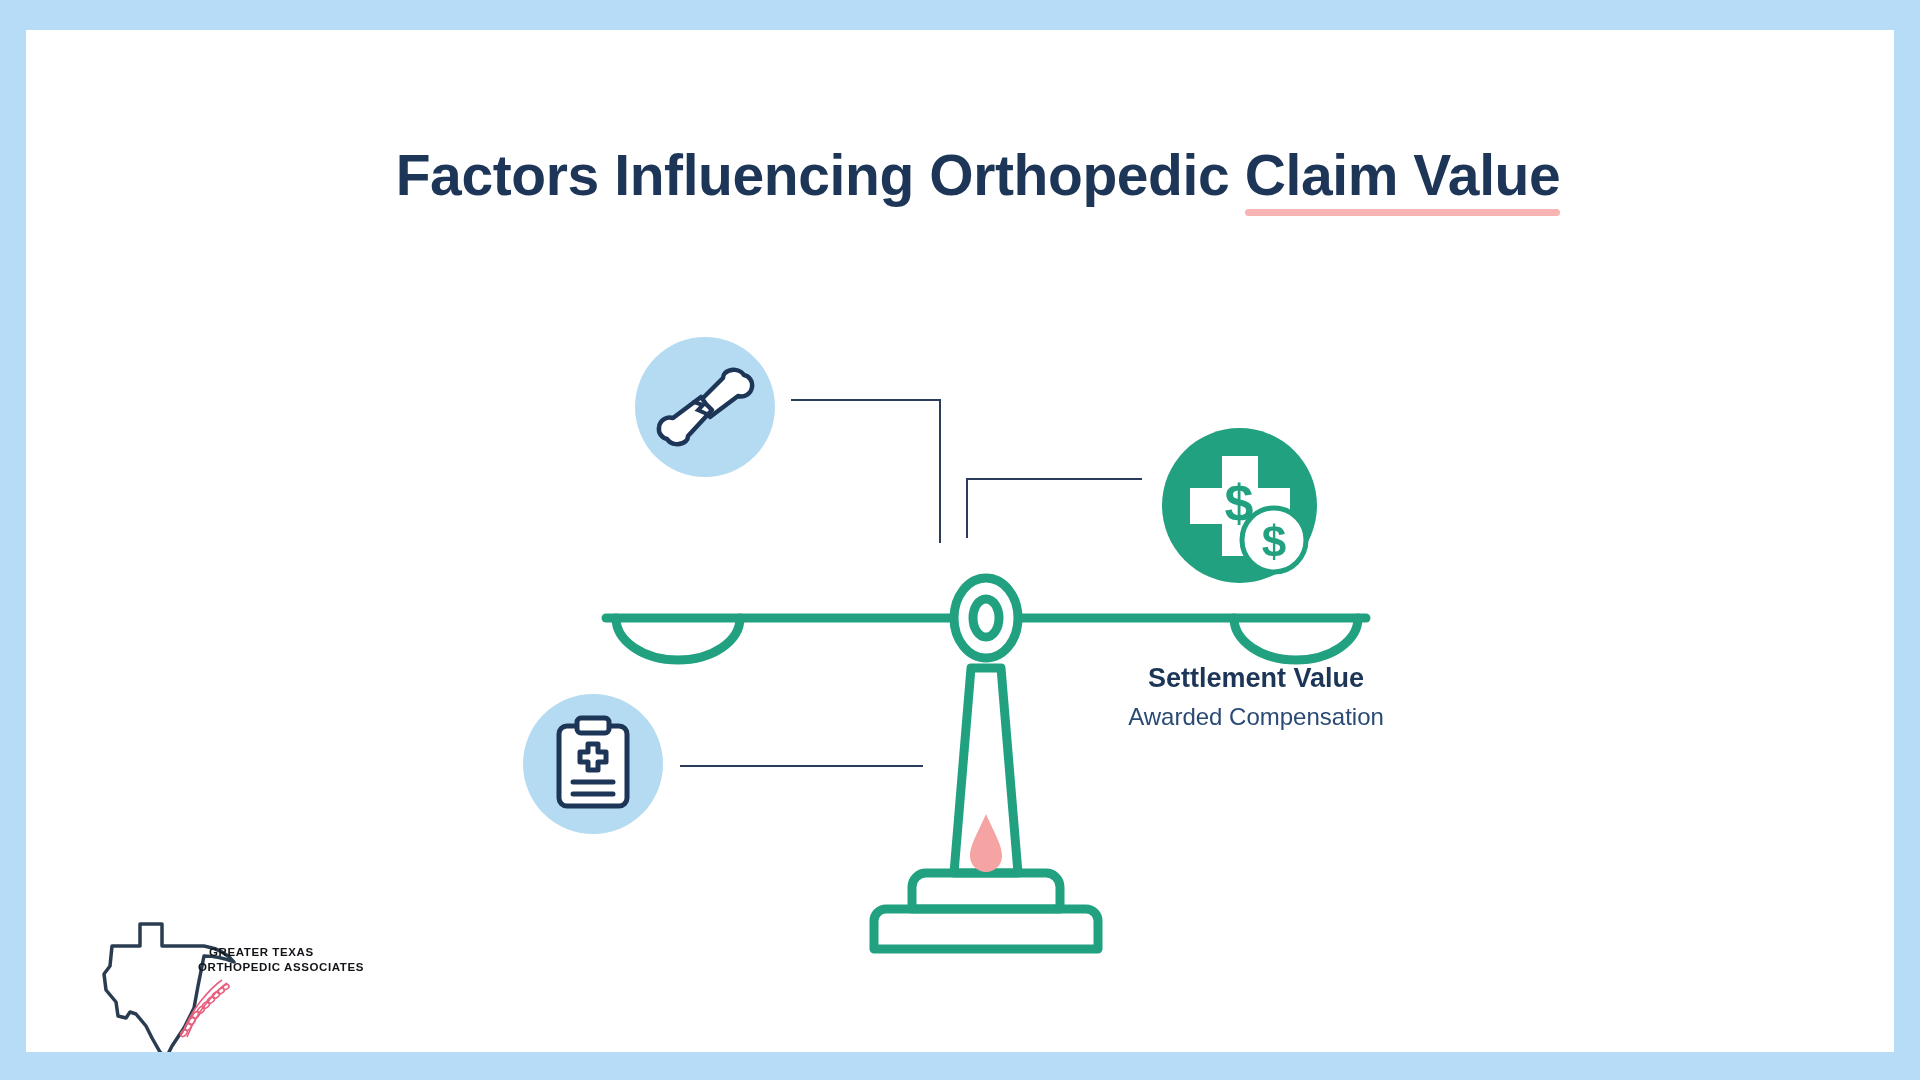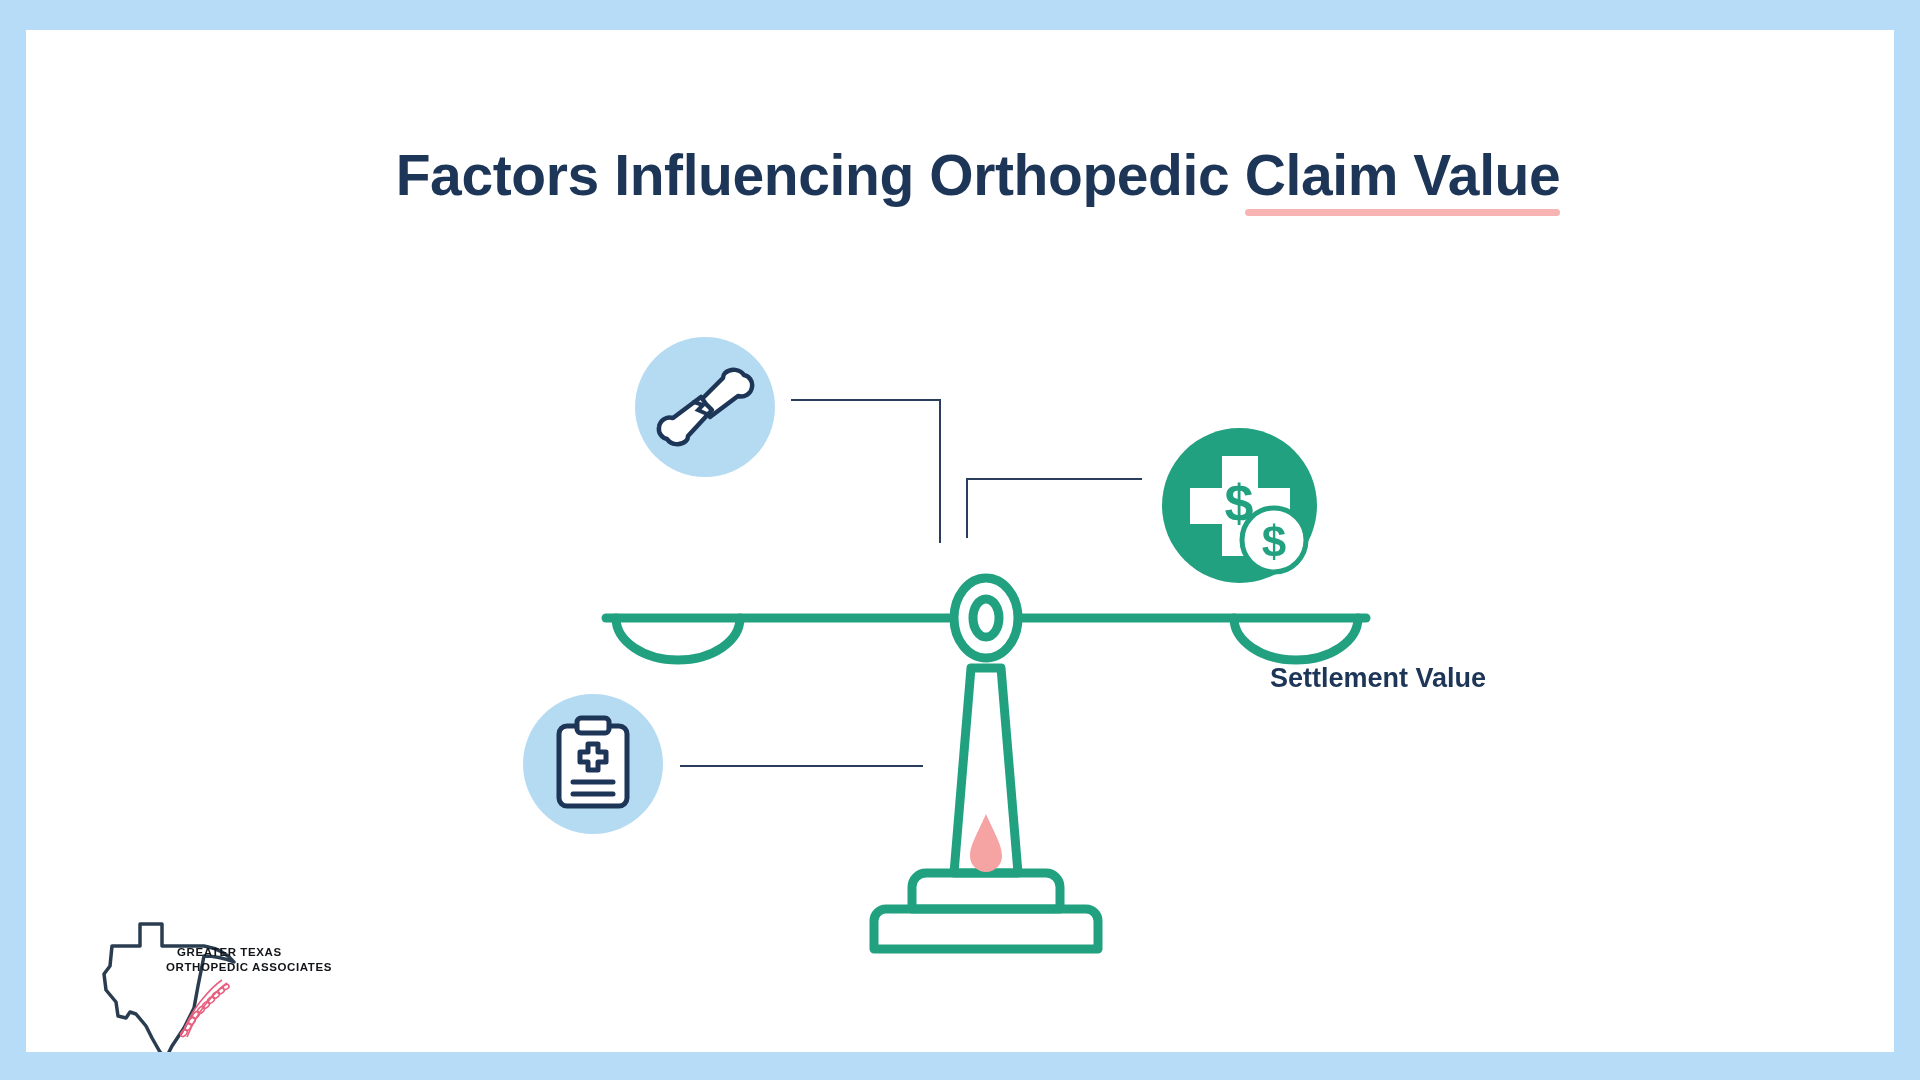--- a/index.html
+++ b/index.html
@@ -70,36 +70,37 @@
   .factor-label { position:absolute; text-align:center; }
   .factor-title {
     font-size:27px; font-weight:bold; color:#1d3557;
     white-space:nowrap; line-height:1.25;
   }
   .factor-sub {
     font-size:24px; font-weight:normal; color:#2a4a75;
     white-space:nowrap; line-height:1.4; margin-top:4px;
   }
   #label-clinical   { left:430px;  top:460px;  width:400px; }
-  #label-settlement { left:1000px; top:632px;  width:460px;text-align:right; }
+  #label-settlement { left:1000px; top:632px;  width:460px; }
   #label-objective  { left:345px;  top:810px;  width:500px; }
 
   
   #scale-svg { position:absolute; left:560px; top:530px; }
 
   
   #logo { position:absolute; left:48px; top:872px; width:240px; height:150px; }
   .logo-text {
     position:absolute;
     font-size:11.5px;
     font-weight:bold;
     color:#111418;
     letter-spacing:0.6px;
     white-space:nowrap;
     font-family:"Liberation Sans", sans-serif;
+    margin-left:32px;
   }
   #logo-line1 { left:103px; top:44px; }
   #logo-line2 { left:92px; top:59px; }
 </style>
 </head>
 <body>
 
 <div id="slide-frame">
 
   <div id="title-wrap">
@@ -170,20 +171,21 @@
 
     <ellipse cx="400" cy="58" rx="32" ry="40" fill="#ffffff" stroke="#22a180" stroke-width="9"></ellipse>
     <ellipse cx="400" cy="58" rx="13" ry="19" fill="#ffffff" stroke="#22a180" stroke-width="9"></ellipse>
 
     <path d="M400 254 c10 22 16 32 16 42 a16 16 0 0 1 -32 0 c0-10 6-20 16-42 Z" fill="#f5a3a3"></path>
   </svg>
 
 
   <div id="label-settlement" class="factor-label">
     <div class="factor-title">Settlement Value</div>
+    <div class="factor-sub">Awarded Compensation</div>
   </div>
 
 
   <div id="logo">
     <svg width="240" height="150" viewBox="0 0 240 150" style="position:absolute;left:0;top:0;">
       <path d="M38 44 h28 V22 h22 v22 h42 c12 2 22 6 30 16
                c-10 -4 -20 -6 -30 -6
                l-6 30 l-4 22 l-10 20 l-12 18 l-6 12 l-6 -6
                l-8 -14 l-6 -12 l-10 -12 l-6 -2 l-4 6 l-8 -2 l-2 -14
                l-10 -12 l-2 -16 l6 -8 Z" fill="none" stroke="#2a3d50" stroke-width="3.5" stroke-linejoin="round" stroke-linecap="round"></path>

